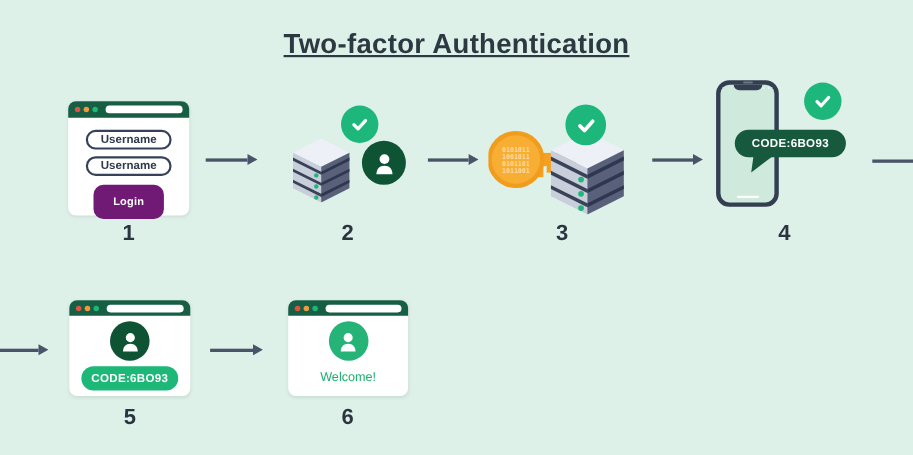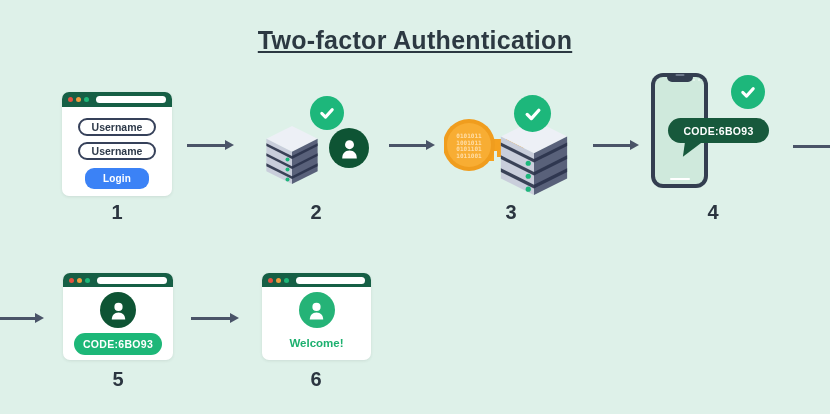--- a/index.html
+++ b/index.html
@@ -11,32 +11,32 @@
   .browser{position:absolute;background:#fff;border-radius:7px;box-shadow:0 1px 3px rgba(40,60,50,.10);}
   .b-head{height:15px;background:#165f45;border-radius:7px 7px 0 0;display:flex;align-items:center;padding:0 6px;}
   .dot{width:5px;height:5px;border-radius:50%;margin-right:3px;flex:0 0 auto;}
   .dot-red{background:#e2503f}.dot-orange{background:#f09a3e}.dot-green{background:#1db778}
   .addr{flex:1;height:7px;background:#fff;border-radius:4px;margin-left:4px;}
   .b-body{display:flex;flex-direction:column;align-items:center;}
   .step1{left:62px;top:92px;width:110px;height:104px;}
   .step1 .b-body{padding-top:11px;gap:6px;}
   .field{width:74px;height:14px;border:2px solid #36415a;border-radius:10px;background:#fff;
          font-size:10.5px;font-weight:700;color:#2e3a4a;display:flex;align-items:center;justify-content:center;}
-  .login-btn{width:64px;height:21px;background:#3b82f6;border-radius:9px;color:#fff;font-size:10px;
+  .login-btn{width:64px;height:31px;background:#701a75;border-radius:9px;color:#fff;font-size:10px;
          font-weight:700;display:flex;align-items:center;justify-content:center;margin-top:2px;letter-spacing:.2px;}
   .step5{left:63px;top:273px;width:110px;height:87px;}
   .step6{left:262px;top:273px;width:109px;height:87px;}
   .step5 .b-head,.step6 .b-head{height:14px;}
   .step5 .b-body,.step6 .b-body{padding-top:5px;gap:5px;}
   .user-badge{border-radius:50%;display:flex;align-items:center;justify-content:center;}
   .user-badge.dark{background:#0e5434}.user-badge.lite{background:#25b377}
   .user-badge.in-flow{width:36px;height:36px;}
   .code-pill{width:88px;height:22px;background:#1db778;border-radius:11px;color:#fff;font-size:10.5px;
          font-weight:700;display:flex;align-items:center;justify-content:center;letter-spacing:.3px;}
-  .welcome{color:#1db06f;font-size:11.5px;font-weight:700;margin-top:4px;}
+  .welcome{color:#1db06f;font-size:11.5px;font-weight:400;margin-top:4px;}
   
   .num{position:absolute;width:40px;text-align:center;font-size:20px;font-weight:800;color:#2b3540;}
   
   .arrow{position:absolute;height:2.5px;background:#4a5468;}
   .arrow-head{position:absolute;right:-9px;top:50%;transform:translateY(-50%);width:0;height:0;
          border-left:9px solid #4a5468;border-top:5.5px solid transparent;border-bottom:5.5px solid transparent;}
   
   .check{position:absolute;border-radius:50%;background:#1db77b;display:flex;align-items:center;justify-content:center;z-index:4;}
   .abs{position:absolute;z-index:3;}
   

